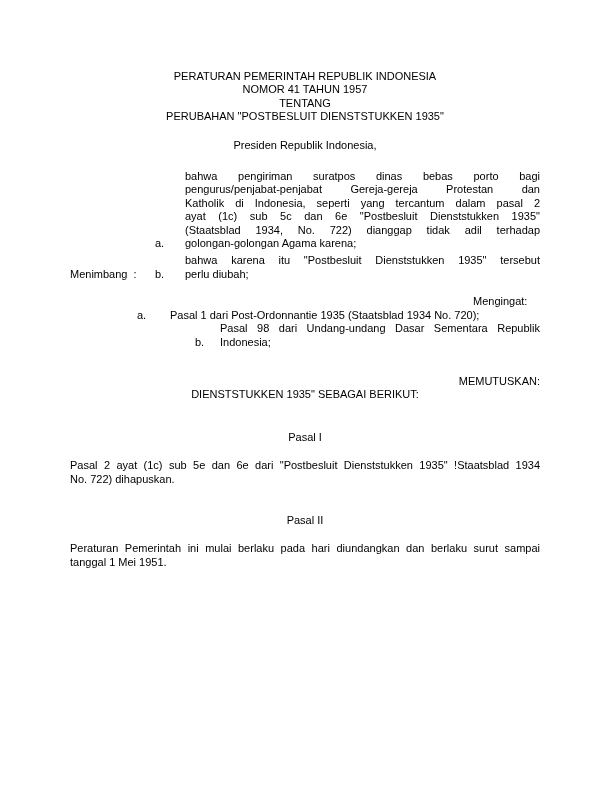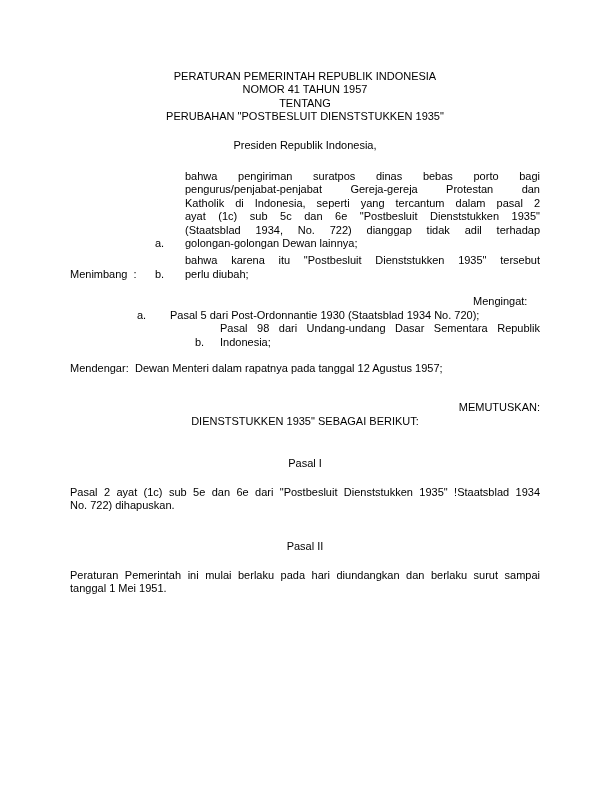--- a/index.html
+++ b/index.html
@@ -68,54 +68,50 @@
     </div>
     <div class="items">
       <div class="row">
         <div class="mk30">a.</div>
         <div class="w355">
           <div class="j">bahwa pengiriman suratpos dinas bebas porto bagi</div>
           <div class="j">pengurus/penjabat-penjabat Gereja-gereja Protestan dan</div>
           <div class="j">Katholik di Indonesia, seperti yang tercantum dalam pasal 2</div>
           <div class="j">ayat (1c) sub 5c dan 6e "Postbesluit Dienststukken 1935"</div>
           <div class="j">(Staatsblad 1934, No. 722) dianggap tidak adil terhadap</div>
-          <div>golongan-golongan Dewan lainnya;</div>
+          <div>golongan-golongan Agama karena;</div>
         </div>
       </div>
       <div class="row item-b-gap">
         <div class="mk30">b.</div>
         <div class="w355">
           <div class="j">bahwa karena itu "Postbesluit Dienststukken 1935" tersebut</div>
           <div>perlu diubah;</div>
         </div>
       </div>
     </div>
   </div>
 
   <div class="row mengingat">
     <div class="lbl-mengingat">Mengingat:</div>
     <div class="items">
       <div class="row">
         <div class="mk33">a.</div>
-        <div>Pasal 5 dari Post-Ordonnantie 1930 (Staatsblad 1934 No. 720);</div>
+        <div>Pasal 1 dari Post-Ordonnantie 1935 (Staatsblad 1934 No. 720);</div>
       </div>
       <div class="row mengingat-b">
         <div class="mk25">b.</div>
         <div class="w320">
           <div class="j">Pasal 98 dari Undang-undang Dasar Sementara Republik</div>
           <div>Indonesia;</div>
         </div>
       </div>
     </div>
   </div>
 
-  <div class="row mendengar">
-    <div class="lbl-mendengar">Mendengar:</div>
-    <div>Dewan Menteri dalam rapatnya pada tanggal 12 Agustus 1957;</div>
-  </div>
 
   <div class="c memutuskan">MEMUTUSKAN:</div>
 
   <div>
     <div class="c">DIENSTSTUKKEN 1935" SEBAGAI BERIKUT:</div>
   </div>
 
   <div class="c pasal1-head">Pasal I</div>
   <div class="pasal1-text">
     <div class="j">Pasal 2 ayat (1c) sub 5e dan 6e dari "Postbesluit Dienststukken 1935" !Staatsblad 1934</div>

